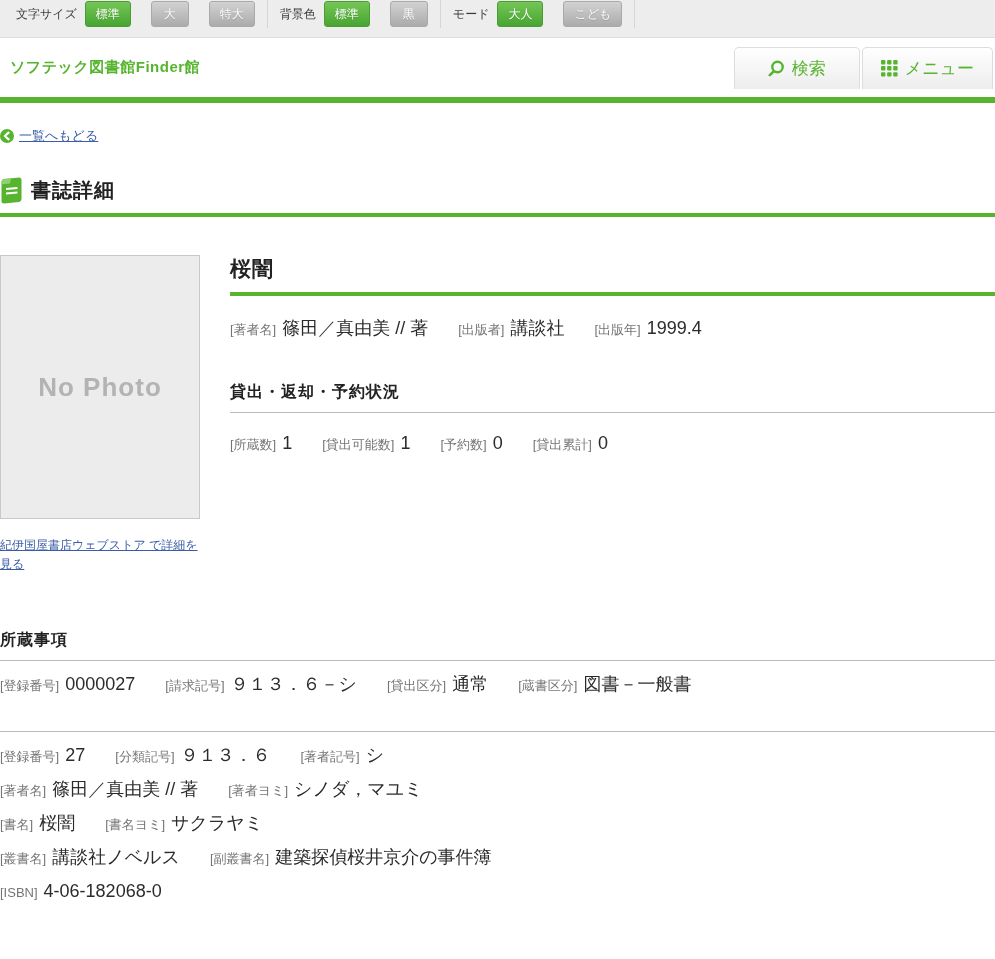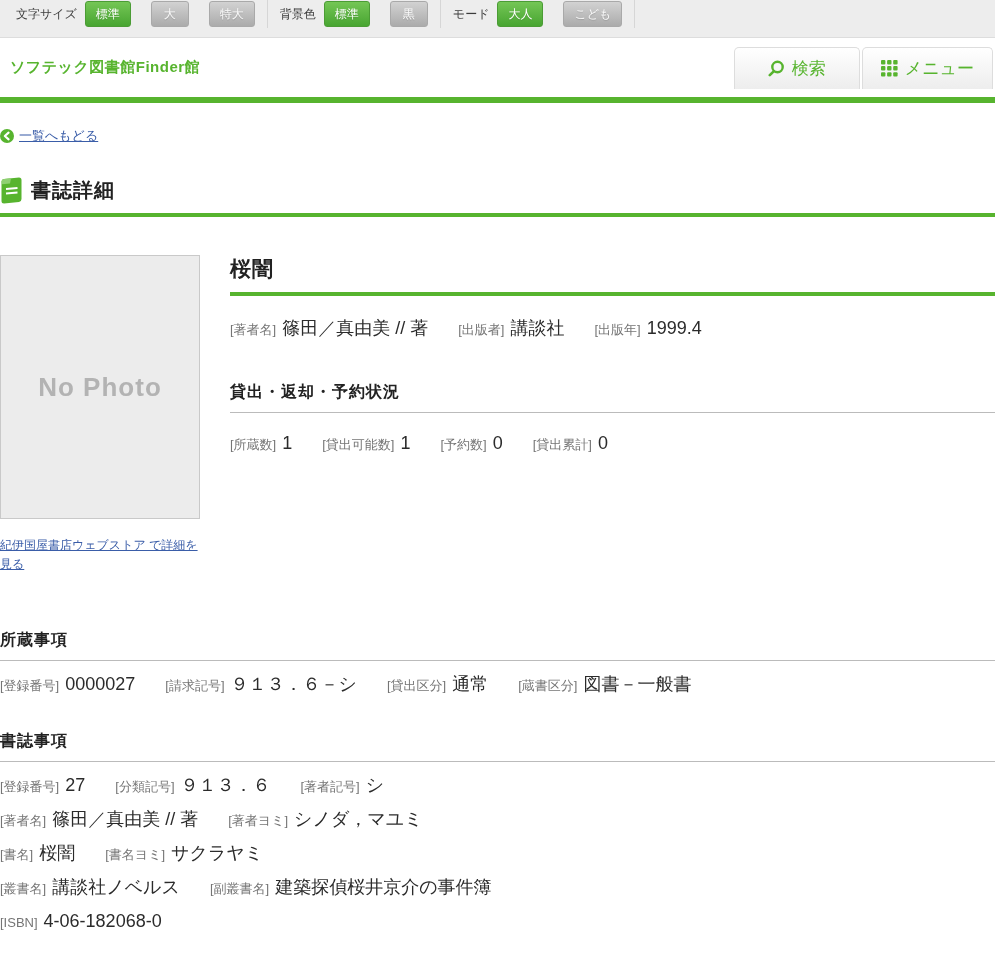--- a/index.html
+++ b/index.html
@@ -213,21 +213,20 @@
 
   <section class="section">
     <h2>所蔵事項</h2>
     <div class="thin-rule"></div>
     <div class="rows">
         <div class="field-line"><span class="pair"><span class="flabel">[登録番号]</span><span class="fvalue">0000027</span></span><span class="pair"><span class="flabel">[請求記号]</span><span class="fvalue">９１３．６－シ</span></span><span class="pair"><span class="flabel">[貸出区分]</span><span class="fvalue">通常</span></span><span class="pair"><span class="flabel">[蔵書区分]</span><span class="fvalue">図書－一般書</span></span></div>
       </div>
   </section>
 
   <section class="section bib">
-    <h2>書誌事項</h2>
     <div class="thin-rule"></div>
     <div class="rows">
         <div class="field-line"><span class="pair"><span class="flabel">[登録番号]</span><span class="fvalue">27</span></span><span class="pair"><span class="flabel">[分類記号]</span><span class="fvalue">９１３．６</span></span><span class="pair"><span class="flabel">[著者記号]</span><span class="fvalue">シ</span></span></div>
         <div class="field-line"><span class="pair"><span class="flabel">[著者名]</span><span class="fvalue">篠田／真由美 // 著</span></span><span class="pair"><span class="flabel">[著者ヨミ]</span><span class="fvalue">シノダ，マユミ</span></span></div>
         <div class="field-line"><span class="pair"><span class="flabel">[書名]</span><span class="fvalue">桜闇</span></span><span class="pair"><span class="flabel">[書名ヨミ]</span><span class="fvalue">サクラヤミ</span></span></div>
         <div class="field-line"><span class="pair"><span class="flabel">[叢書名]</span><span class="fvalue">講談社ノベルス</span></span><span class="pair"><span class="flabel">[副叢書名]</span><span class="fvalue">建築探偵桜井京介の事件簿</span></span></div>
         <div class="field-line"><span class="pair"><span class="flabel">[ISBN]</span><span class="fvalue">4-06-182068-0</span></span></div>
       </div>
   </section>
 

